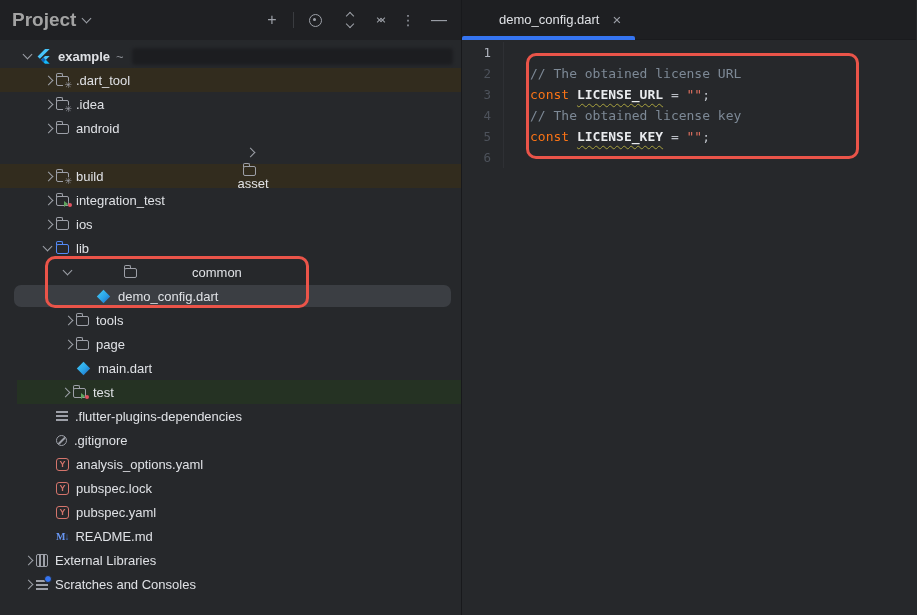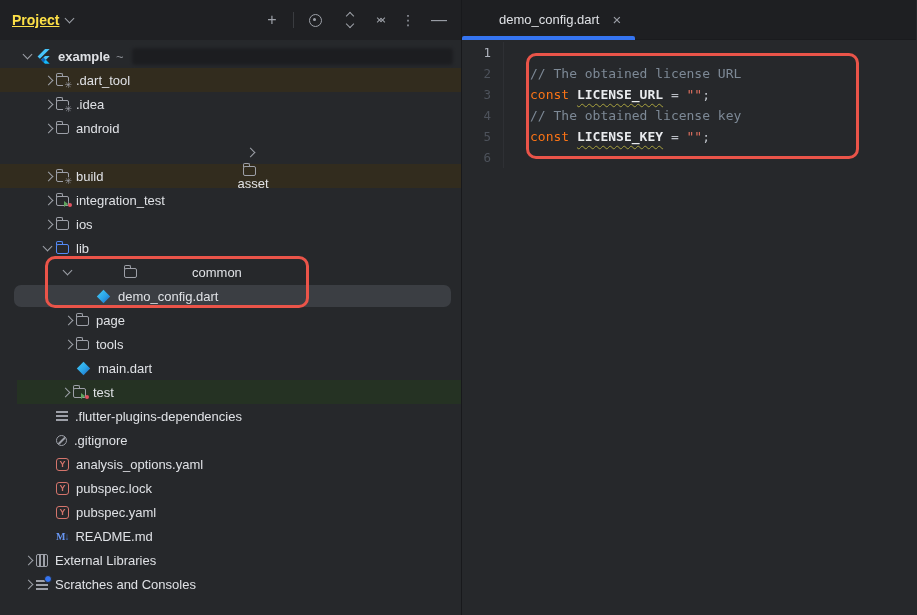--- a/index.html
+++ b/index.html
@@ -5,21 +5,21 @@
   * { margin:0; padding:0; box-sizing:border-box; }
   html,body { width:917px; height:615px; overflow:hidden; background:#26282b;
     font-family:"Liberation Sans", sans-serif; -webkit-font-smoothing:antialiased; }
   .app { display:flex; width:917px; height:615px; }
 
   
   .project-panel { position:relative; width:462px; height:615px; background:#26282b;
     border-right:1px solid #18191c; flex:none; }
   .panel-header { height:40px; background:#1f2023; display:flex; align-items:center;
     padding:0 10px 0 12px; }
-  .panel-title { color:#fde047; font-size:14px; font-weight:700;text-decoration:underline; }
+  .panel-title { color:#a3a3a3; font-size:19px; font-weight:700; }
   .panel-header .chev { margin-left:7px; }
   .header-spacer { flex:1; }
   .toolbar { display:flex; align-items:center; gap:7px; }
   .tb-btn { width:24px; height:24px; display:flex; align-items:center; justify-content:center;
     color:#9da0a8; font-size:16px; border-radius:4px; }
   .tb-sep { width:1px; height:16px; background:#3a3c40; margin:0 2px; }
   .glyph { font-size:16px; line-height:1; color:#9da0a8; }
   .glyph.small { font-size:14px; }
 
   
@@ -303,32 +303,32 @@
           </div>
         </div>
         <div class="row">
           <div class="inner" style="padding-left: 58px;">
             <span class="chev-box">
               <span class="chev right"></span>
             </span>
             <span class="ic">
               <span class="folder"></span>
             </span>
+            <span class="label">tools</span>
+          </div>
+        </div>
+        <div class="row">
+          <div class="inner" style="padding-left: 58px;">
+            <span class="chev-box">
+              <span class="chev right"></span>
+            </span>
+            <span class="ic">
+              <span class="folder"></span>
+            </span>
             <span class="label">page</span>
-          </div>
-        </div>
-        <div class="row">
-          <div class="inner" style="padding-left: 58px;">
-            <span class="chev-box">
-              <span class="chev right"></span>
-            </span>
-            <span class="ic">
-              <span class="folder"></span>
-            </span>
-            <span class="label">tools</span>
           </div>
         </div>
         <div class="row">
           <div class="inner" style="padding-left: 58px;">
             <span class="spacer18"></span>
             <span class="ic ic-dart">
               <svg width="15" height="15" viewBox="0 0 16 16">
                 <defs>
                   <linearGradient id="dg" x1="0" y1="0" x2="1" y2="1">
                     <stop offset="0" stop-color="#45ccf7"></stop>

